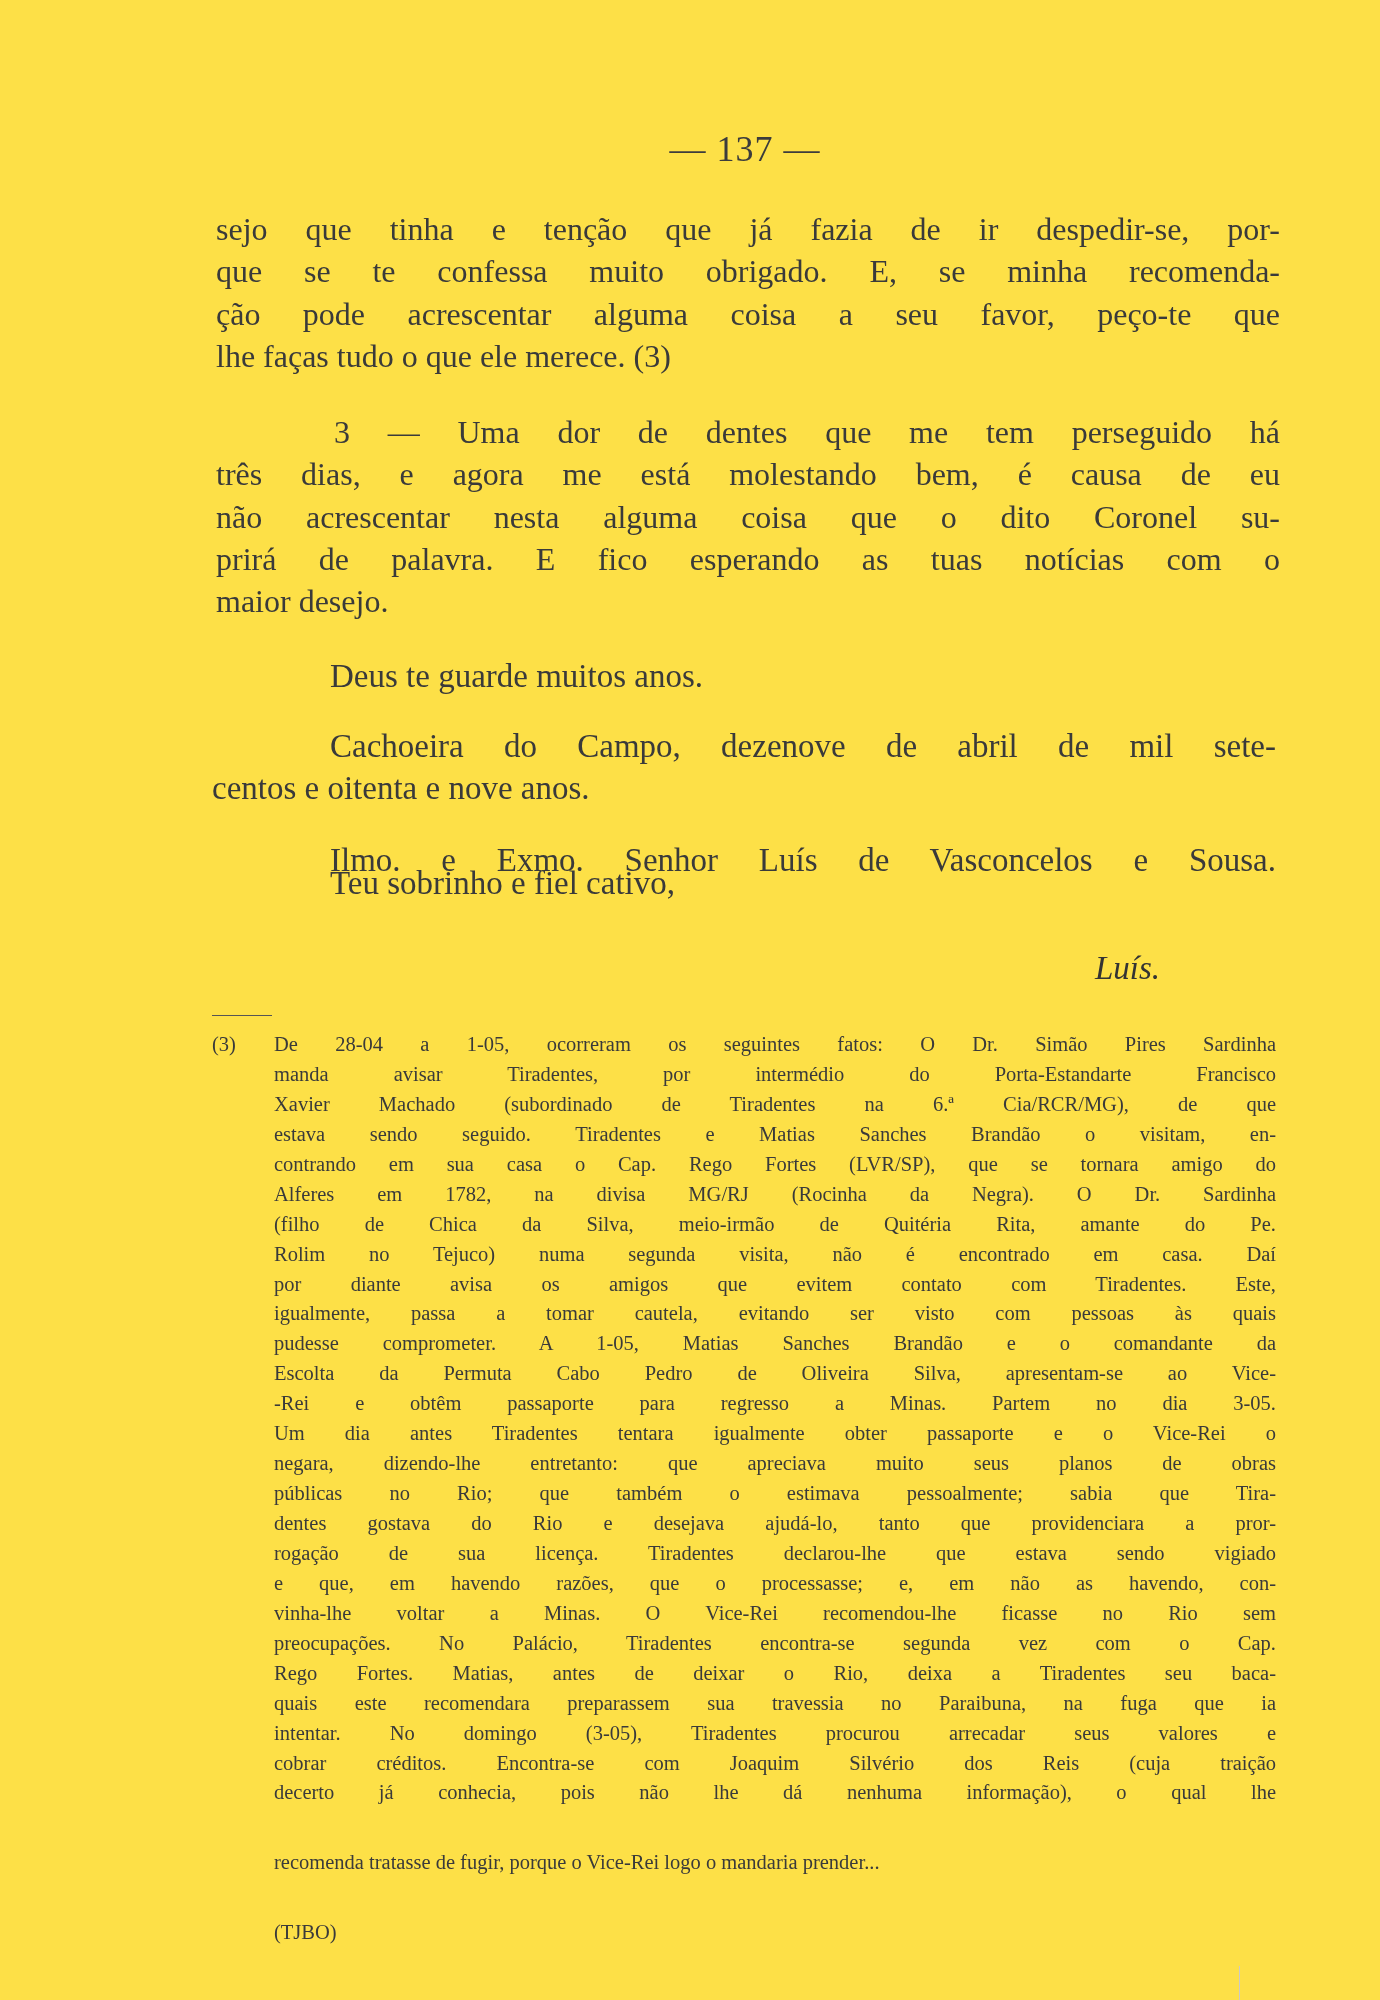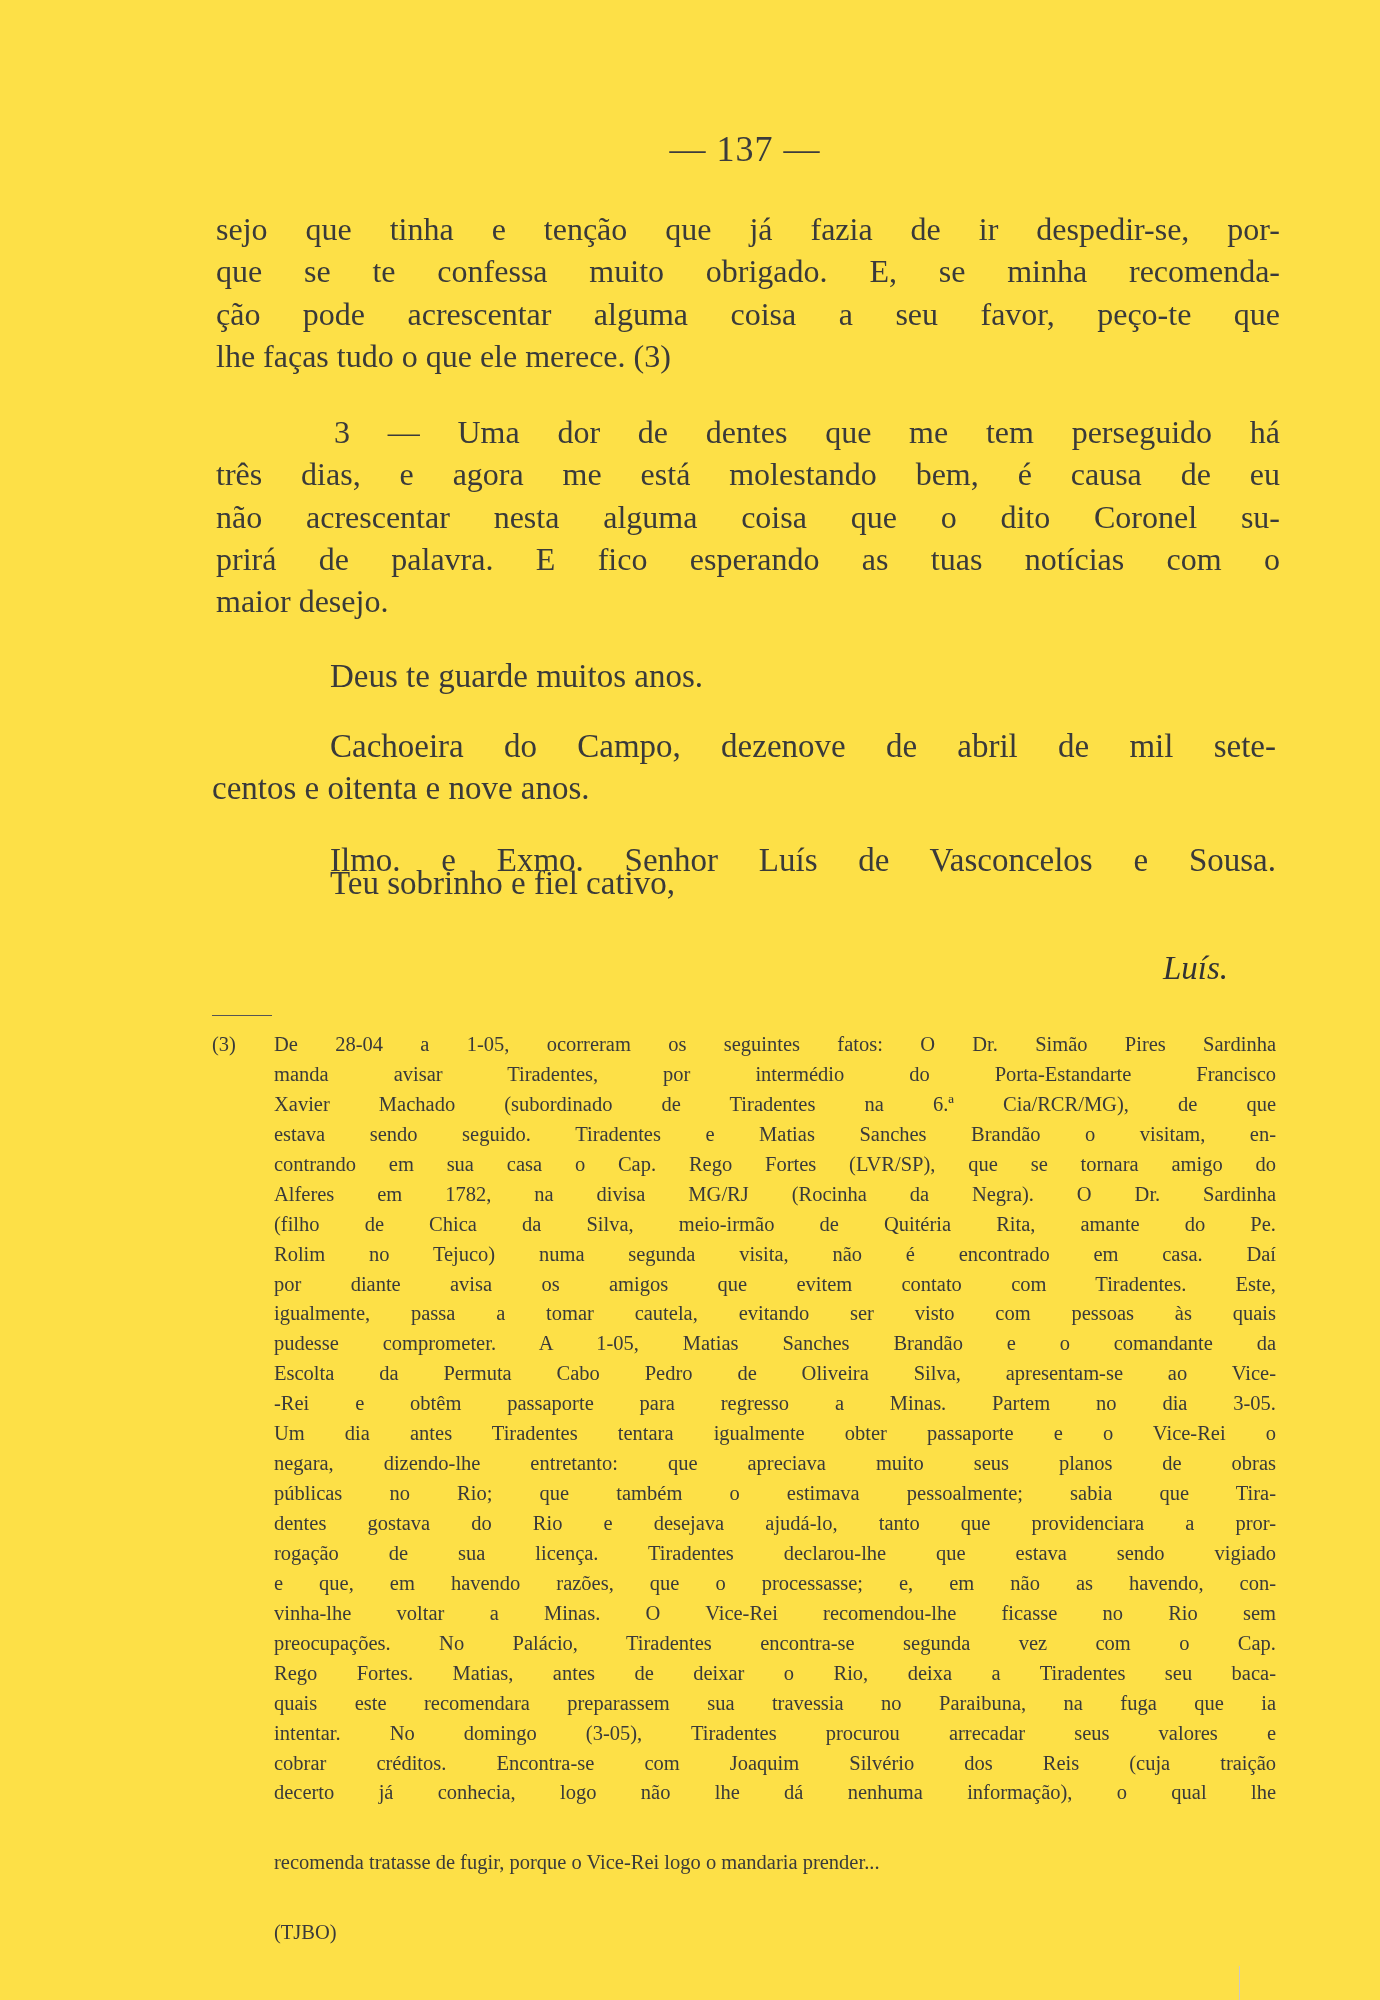--- a/index.html
+++ b/index.html
@@ -57,21 +57,21 @@
     position: absolute;
     left: 212px;
     width: 1064px;
     font-size: 33px;
     line-height: 42.3px;
     color: #3a3a3a;
   }
   .sig {
     position: absolute;
     top: 950px;
-    left: 1128px;
+    left: 1060px;
     width: 100px;
     text-align: right;
     font-size: 33px;
     font-style: italic;
     color: #333;
   }
   .fn-rule {
     position: absolute;
     top: 1015px;
     left: 212px;
@@ -181,20 +181,20 @@
       <span class="fn-line">públicas no Rio; que também o estimava pessoalmente; sabia que Tira-</span>
       <span class="fn-line">dentes gostava do Rio e desejava ajudá-lo, tanto que providenciara a pror-</span>
       <span class="fn-line">rogação de sua licença.  Tiradentes declarou-lhe que estava sendo vigiado</span>
       <span class="fn-line">e que, em havendo razões, que o processasse; e, em não as havendo, con-</span>
       <span class="fn-line">vinha-lhe voltar a Minas.  O Vice-Rei recomendou-lhe ficasse no Rio sem</span>
       <span class="fn-line">preocupações.  No Palácio, Tiradentes encontra-se segunda vez com o Cap.</span>
       <span class="fn-line">Rego Fortes. Matias, antes de deixar o Rio, deixa a Tiradentes seu baca-</span>
       <span class="fn-line">quais este recomendara preparassem sua travessia no Paraibuna, na fuga que ia</span>
       <span class="fn-line">intentar. No domingo (3-05), Tiradentes procurou arrecadar seus valores e</span>
       <span class="fn-line">cobrar créditos.  Encontra-se com Joaquim Silvério dos Reis (cuja traição</span>
-      <span class="fn-line">decerto já conhecia, logo não lhe dá nenhuma informação), o qual lhe</span>
+      <span class="fn-line">decerto já conhecia, pois não lhe dá nenhuma informação), o qual lhe</span>
       <span class="fn-line last">recomenda tratasse de fugir, porque o Vice-Rei logo o mandaria prender...</span>
       <span class="fn-line last">(TJBO)</span>
     </div>
   </div>
 
   <div class="margin-mark"></div>
 </div>
 
 </body></html>

